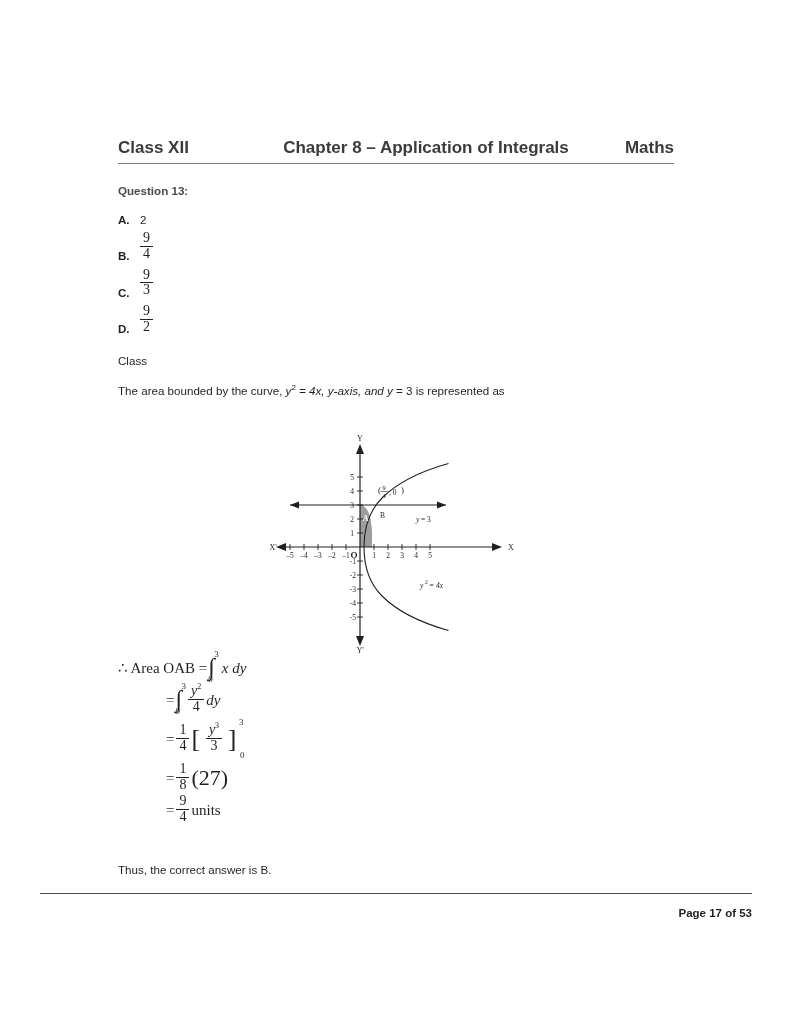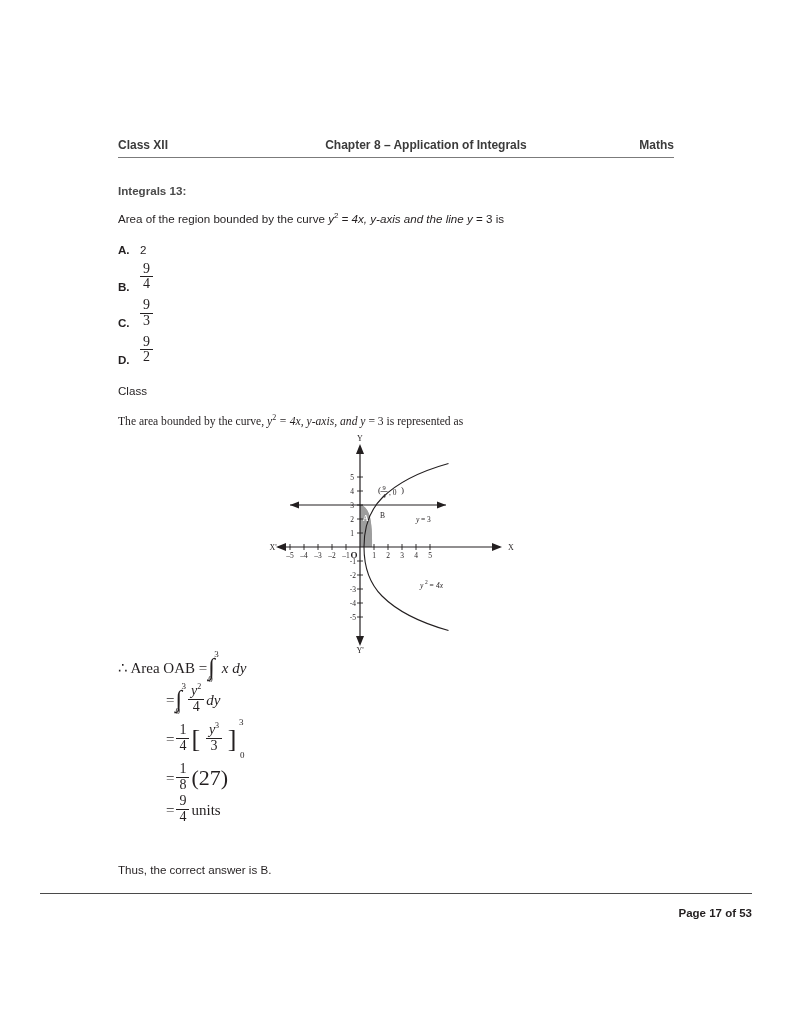--- a/index.html
+++ b/index.html
@@ -24,21 +24,21 @@
   }
   
   .header {
     position: absolute;
     left: 118px;
     top: 138px;
     width: 556px;
     display: flex;
     justify-content: space-between;
     align-items: baseline;
-    font-size: 12px;
+    font-size: 17px;
     font-weight: bold;
     color: #3b3b3b;
     padding-bottom: 5px;
     border-bottom: 1.2px solid #7b7b7b;
   }
   .header .h-left { width: 160px; text-align: left; }
   .header .h-mid { flex: 1; text-align: center; }
   .header .h-right { width: 100px; text-align: right; }
 
   
@@ -83,21 +83,21 @@
     top: -3px;
   }
   .frac .num { display: block; padding: 0 3px; }
   .frac .den {
     display: block;
     border-top: 1px solid #231f20;
     padding: 0 3px;
   }
 
   .answer-line { margin-top: 14px; margin-bottom: 13px; }
-  .para { margin-bottom: 6px; font-family: Liberation Serif, serif; }
+  .para { margin-bottom: 6px; }
 
   
   .graph-wrap {
     position: absolute;
     left: 118px;
     top: 432px;
     width: 560px;
     height: 222px;
   }
   .graph-wrap svg { display: block; margin: 0 auto; }
@@ -199,25 +199,22 @@
 <div class="page">
 
   <div class="header">
     <div class="h-left">Class XII</div>
     <div class="h-mid">Chapter 8 – Application of Integrals</div>
     <div class="h-right">Maths</div>
   </div>
 
   <div class="content">
 
-    <div class="qtitle">Integrals 13:</div>
-
-    <div class="qtext">
-      <span>Area of the region bounded by the curve </span><span class="it">y</span><sup>2</sup><span class="it"> = 4x, y-axis and the line </span><span class="it">y</span><span> = 3 is</span>
-    </div>
+    <div class="qtitle">Question 13:</div>
+
 
     <div class="option">
       <span class="lbl">A.</span>
       <span class="val">2</span>
     </div>
 
     <div class="option">
       <span class="lbl">B.</span>
       <span class="val">
         <span class="frac">

